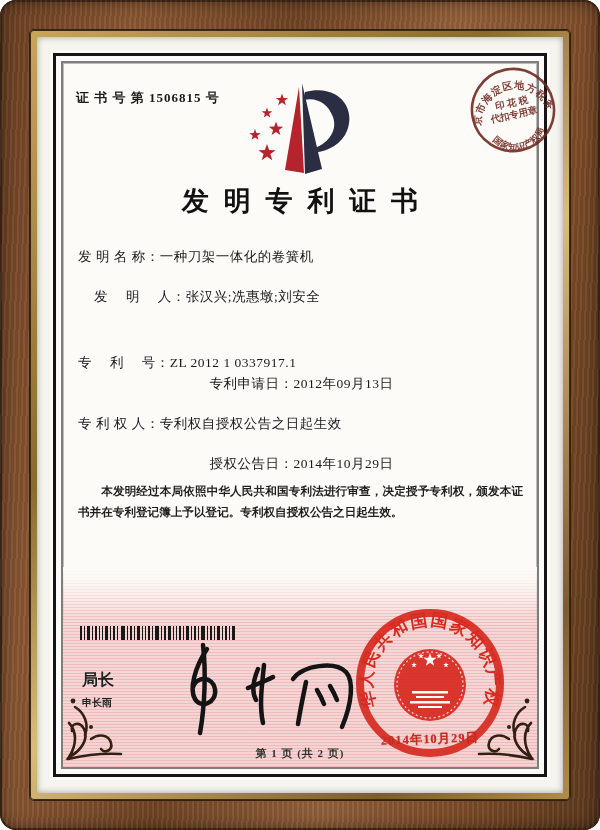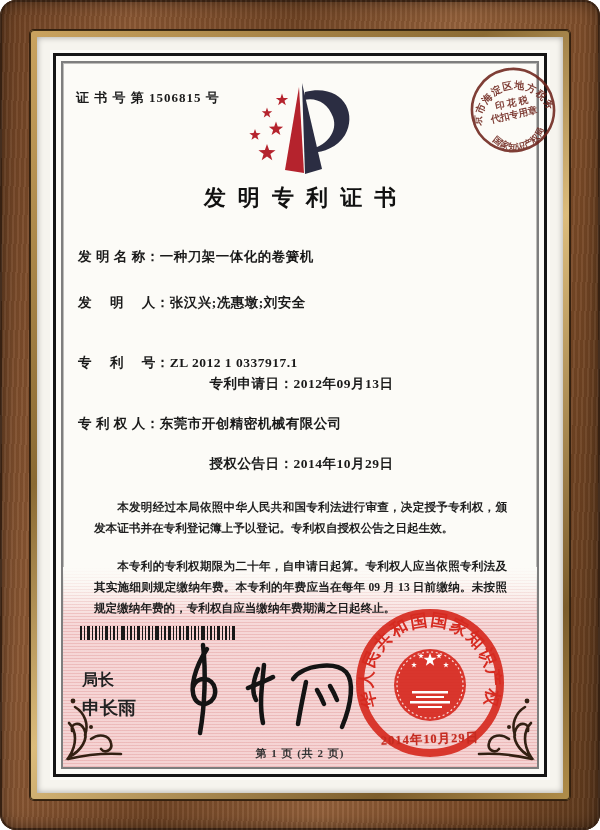--- a/index.html
+++ b/index.html
@@ -17,42 +17,42 @@
     box-shadow:inset 0 0 6px rgba(0,0,0,.35);}
   .paper{position:absolute;inset:13px;background:#fcfbf7;}
   .bframe{position:absolute;inset:3px;border:3px solid #161616;}
   .bframe2{position:absolute;inset:5px;border:2px solid #7e7e7e;
     box-shadow:inset 0 0 0 1px rgba(0,0,0,.25);}
   .content{position:absolute;inset:0;overflow:hidden;}
 
   .cert-no{position:absolute;left:13px;top:26px;font-size:13px;font-weight:bold;
     letter-spacing:1px;color:#1b1b1b;z-index:3;}
   .logo{position:absolute;left:50%;top:16px;transform:translateX(-50%);z-index:3;}
-  .title{position:absolute;left:0;right:0;top:120px;text-align:center;font-size:22px;
+  .title{position:absolute;left:0;right:0;top:120px;text-align:center;font-size:27px;
     font-weight:bold;color:#111;letter-spacing:.55em;text-indent:.55em;z-index:3;}
 
   .fields{position:absolute;left:15px;right:12px;top:185px;z-index:3;}
-  .field-row{position:absolute;left:0;right:0;font-size:13.5px;font-weight:bold;color:#1a1a1a;white-space:nowrap;}
+  .field-row{position:absolute;left:0;right:0;font-size:13.5px;font-weight:normal;color:#1a1a1a;white-space:nowrap;}
   .field-row .lab{letter-spacing:.5px;}
   .field-row .val{letter-spacing:.5px;}
-  .fr0{top:0;} .fr1{top:46px;} .fr2{top:90px;margin-top:16px;} .fr3{top:127px;text-align:center;} .fr4{top:167px;} .fr5{top:207px;text-align:center;}
+  .fr0{top:0;} .fr1{top:40px;margin-left:16px;} .fr2{top:90px;margin-top:16px;} .fr3{top:127px;text-align:center;} .fr4{top:167px;} .fr5{top:207px;text-align:center;}
 
   .body-text{position:absolute;left:15px;right:14px;top:418px;z-index:3;}
-  .body-text p{margin:16px;text-indent:2em;font-size:11.6px;line-height:1.84;
+  .body-text p{margin:0;text-indent:2em;font-size:11.6px;line-height:1.84;
     font-weight:600;color:#1f1f1f;text-align:justify;}
 
   .pink-band{position:absolute;left:0;right:0;bottom:0;height:200px;z-index:1;
     background:
       repeating-linear-gradient(0deg, rgba(214,120,120,.28) 0 1px, rgba(255,255,255,0) 1px 3px),
       linear-gradient(to bottom, rgba(248,218,218,0) 0, rgba(248,218,218,.55) 28px, #f6d7d7 60px, #f5d3d3 100%);}
   .pink-band::before{content:"";position:absolute;left:0;right:0;top:0;height:46px;
     background:linear-gradient(to bottom,#fcfbf7 0,rgba(252,251,247,0) 100%);}
   .barcode{position:absolute;left:17px;top:59px;}
   .signer-title{position:absolute;left:19px;top:103px;font-size:16px;font-weight:bold;color:#222;}
-  .signer-name{position:absolute;left:19px;top:129px;font-size:18px;font-weight:bold;color:#222;}
+  .signer-name{position:absolute;left:19px;top:129px;font-size:10px;font-weight:bold;color:#222;}
   .signature{position:absolute;left:82px;top:70px;}
   .seal{position:absolute;left:289px;top:38px;width:156px;height:156px;}
   .seal-date{position:absolute;left:0;right:0;top:126px;text-align:center;
     font-size:12.5px;font-weight:bold;color:#c62b20;transform:rotate(-2deg);
     letter-spacing:1px;text-shadow:0 0 1px rgba(198,43,32,.5);}
   .flourish{position:absolute;bottom:2px;}
   .flourish.left{left:2px;}
   .flourish.right{right:2px;transform:scaleX(-1);}
   .page-footer{position:absolute;left:0;right:0;bottom:6px;text-align:center;
     font-size:11px;font-weight:bold;color:#333;letter-spacing:1px;}
@@ -93,27 +93,26 @@
                 </svg>
               </div>
 
               <div class="title">发明专利证书</div>
 
               <div class="fields">
                 <div class="field-row fr0"><span class="lab">发 明 名 称：</span><span class="val">一种刀架一体化的卷簧机</span></div>
                 <div class="field-row fr1"><span class="lab">发　 明　 人：</span><span class="val">张汉兴;冼惠墩;刘安全</span></div>
                 <div class="field-row fr2"><span class="lab">专　 利　 号：</span><span class="val">ZL 2012 1 0337917.1</span></div>
                 <div class="field-row fr3"><span class="lab">专利申请日：</span><span class="val">2012年09月13日</span></div>
-                <div class="field-row fr4"><span class="lab">专 利 权 人：</span><span class="val">东莞市开创精密机械有限公司</span></div>
+                <div class="field-row fr4"><span class="lab">专 利 权 人：</span><span class="val">专利权自授权公告之日起生效</span></div>
                 <div class="field-row fr5"><span class="lab">授权公告日：</span><span class="val">2014年10月29日</span></div>
               </div>
 
               <div class="body-text">
                 <p>本发明经过本局依照中华人民共和国专利法进行审查，决定授予专利权，颁发本证书并在专利登记簿上予以登记。专利权自授权公告之日起生效。</p>
-                <p>本专利的专利权期限为二十年，自申请日起算。专利权人应当依照专利法及其实施细则规定缴纳年费。本专利的年费应当在每年 09 月 13 日前缴纳。未按照规定缴纳年费的，专利权自应当缴纳年费期满之日起终止。</p>
               </div>
 
               <div class="pink-band">
 
                 <div class="barcode">
                   <svg width="156" height="14" viewBox="0 0 156 14" fill="#181818">
                     <rect x="0" width="2" height="14"></rect>
                       <rect x="4" width="1" height="14"></rect>
                       <rect x="7" width="3" height="14"></rect>
                       <rect x="12" width="1" height="14"></rect>

